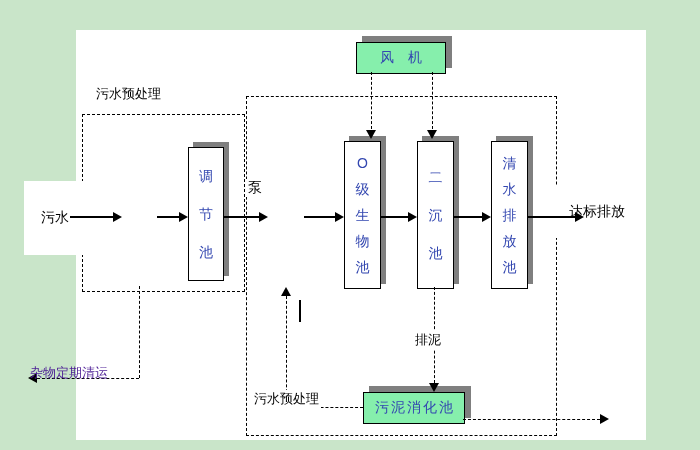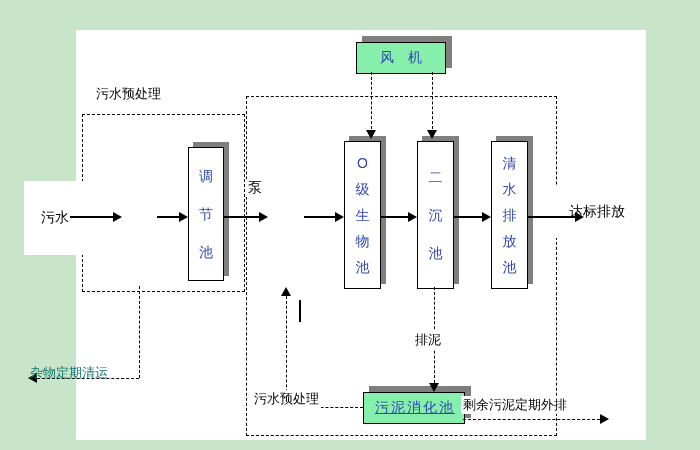--- a/index.html
+++ b/index.html
@@ -27,41 +27,41 @@
 
   .hbox{
     position:absolute;background:#86efac;border:1px solid #000;
     box-shadow:6px -6px 0 0 #7f7f7f;
     display:flex;align-items:center;justify-content:center;
     color:#3347b0;font-size:14px;
   }
   .t-fan{left:356px;top:42px;width:88px;height:30px;}
   .t-fan span{letter-spacing:14px;padding-left:14px;}
   .t-dig{left:363px;top:392px;width:100px;height:30px;}
-  .t-dig span{letter-spacing:2px;padding-left:2px;text-decoration:underline;}
+  .t-dig span{letter-spacing:2px;padding-left:2px;}
 
   .plainbox{
     position:absolute;background:#fff;display:flex;align-items:center;justify-content:center;
     color:#000;font-size:14px;
   }
   .t-in {left:24px;top:181px;width:62px;height:74px;}
   .t-out{left:556px;top:186px;width:82px;height:52px;}
 
   .vtext{display:block;width:16px;word-break:break-all;text-align:center;
          color:#3347b0;font-size:14px;line-height:38px;}
   .v5{line-height:26px;}
 
   .lbl{position:absolute;font-size:13px;color:#000;white-space:nowrap;z-index:5;}
   .lbl-bg{background:#fff;padding:0 2px;}
   .l-pretreat{left:96px;top:85px;}
   .l-pump{left:246px;top:179px;font-size:14px;}
   .l-paini{left:413px;top:331px;}
   .l-reflux{left:252px;top:390px;}
   .l-excess{left:461px;top:396px;}
-  .l-debris{left:30px;top:364px;color:#0f766e;}
+  .l-debris{left:30px;top:364px;color:#4c1d95;}
 
   .sline{position:absolute;height:0;border-top:2px solid #000;}
   .dl-h{position:absolute;height:0;border-top:1px dashed #000;}
   .dl-v{position:absolute;width:0;border-left:1px dashed #000;}
   .ar{position:absolute;width:0;height:0;}
   .ar-right{border-left:9px solid #000;border-top:5px solid transparent;border-bottom:5px solid transparent;}
   .ar-left {border-right:9px solid #000;border-top:5px solid transparent;border-bottom:5px solid transparent;}
   .ar-down {border-top:9px solid #000;border-left:5px solid transparent;border-right:5px solid transparent;}
   .ar-up   {border-bottom:9px solid #000;border-left:5px solid transparent;border-right:5px solid transparent;}
   .tick{position:absolute;background:#000;}
@@ -100,21 +100,20 @@
     <span>风机</span>
   </div>
   <div class="hbox t-dig">
     <span>污泥消化池</span>
   </div>
 
   <div class="lbl l-pretreat">污水预处理</div>
   <div class="lbl lbl-bg l-pump">泵</div>
   <div class="lbl lbl-bg l-paini">排泥</div>
   <div class="lbl lbl-bg l-reflux">污水预处理</div>
-  <div class="lbl lbl-bg l-excess">剩余污泥定期外排</div>
   <div class="lbl l-debris">杂物定期清运</div>
 
   <div class="sline" style="left:70px;top:216px;width:43px;"></div>
   <div class="ar ar-right" style="left:113px;top:212px;"></div>
 
   <div class="sline" style="left:157px;top:216px;width:22px;"></div>
   <div class="ar ar-right" style="left:179px;top:212px;"></div>
 
   <div class="sline" style="left:223px;top:216px;width:36px;"></div>
   <div class="ar ar-right" style="left:259px;top:212px;"></div>

